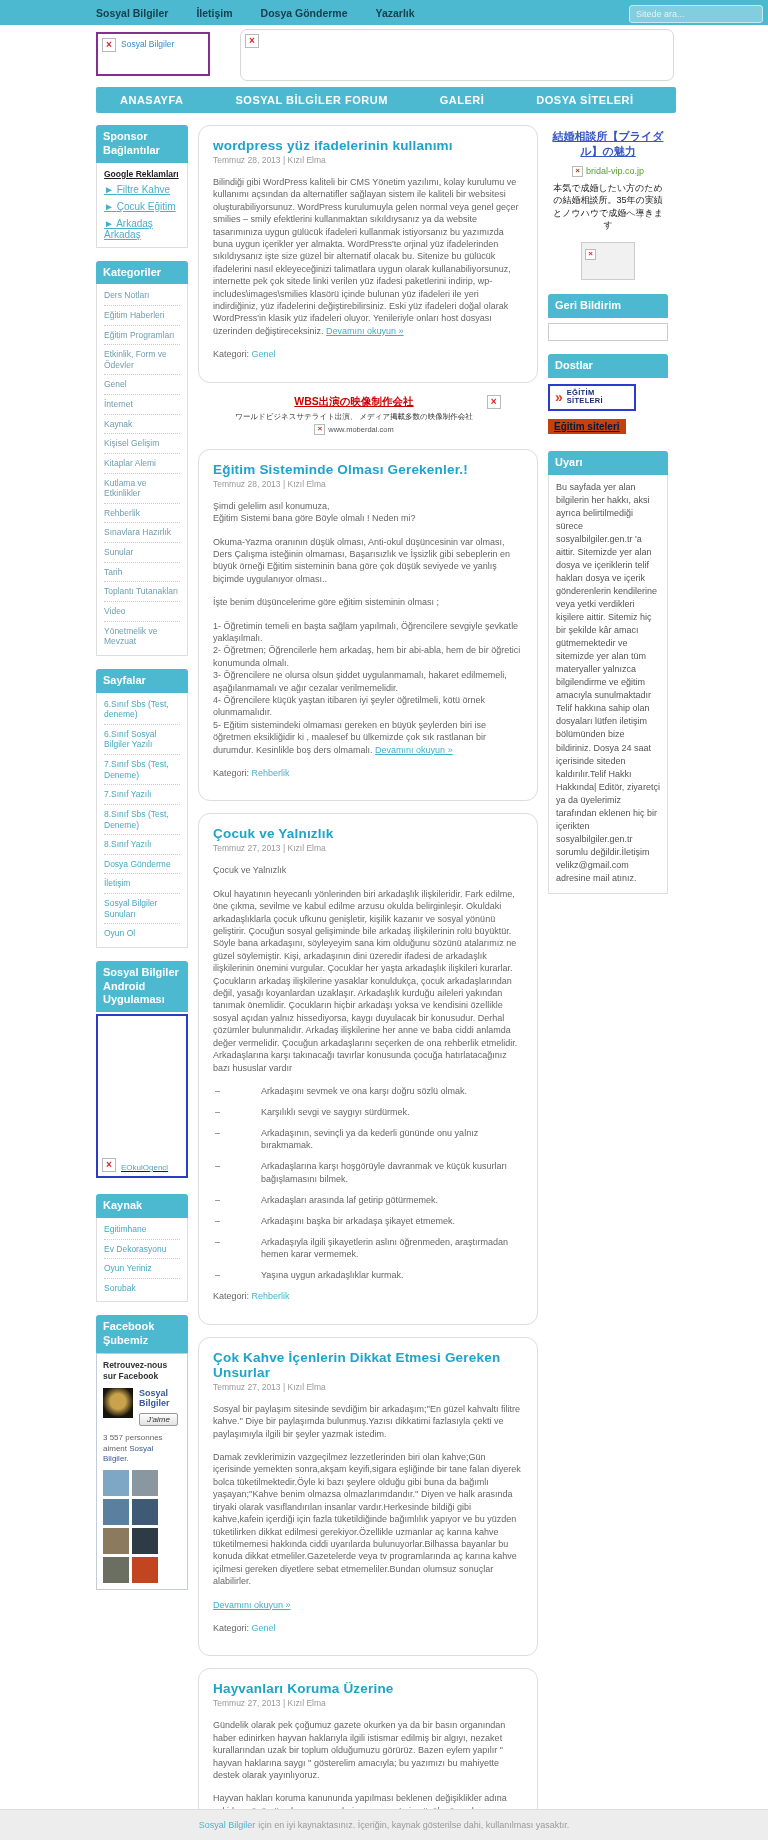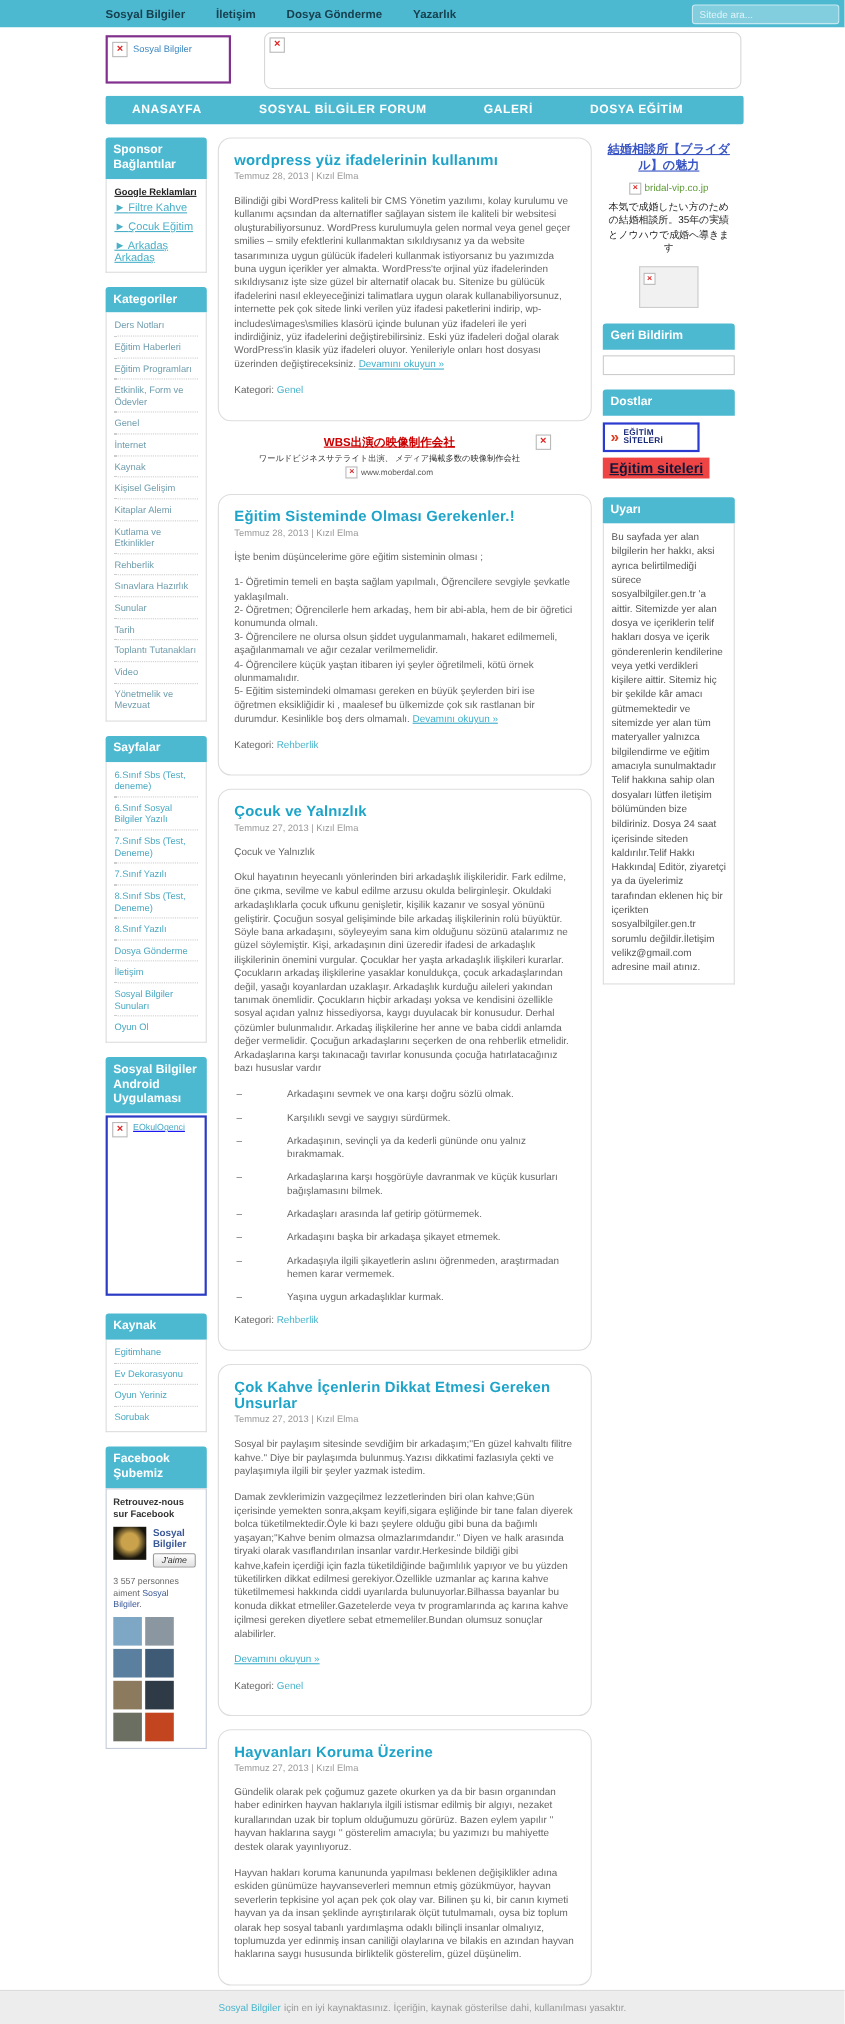--- a/index.html
+++ b/index.html
@@ -33,21 +33,21 @@
   .sec{margin-bottom:13px;}
   .sec-h{background:#4cb9d1;color:#fff;font-size:11px;font-weight:bold;padding:5px 7px;border-radius:3px 3px 0 0;line-height:1.25;}
   .sec-b{border:1px solid #ddd;border-top:none;background:#fff;padding:2px 7px 4px;}
   .sitem{display:block;font-size:8.5px;color:#6f9dad;text-decoration:none;padding:4px 0;border-bottom:1px dotted #ccc;line-height:1.25;}
   .sitem:last-child{border-bottom:none;}
   .sitem.teal{color:#4aa9c2;}
   .gads{font-size:8.5px;font-weight:bold;color:#222;text-decoration:underline;display:block;padding:4px 0 2px;}
   a.splink{display:block;font-size:10px;color:#49b0c8;padding:3px 0;}
   a.splink::before{content:"► ";text-decoration:none;}
 
-  .android-box{border:2px solid #2b3bc4;background:#fff;height:152px;padding:4px;display:flex;align-items:flex-start;gap:5px;margin:2px 0 16px;}
+  .android-box{border:2px solid #2b3bc4;background:#fff;height:152px;padding:4px;display:flex;align-items:flex-end;gap:5px;margin:2px 0 16px;}
   .android-alt{font-size:8px;color:#49a9c4;}
 
   
   .fb-box{border:1px solid #c5ccd9;padding:6px;background:#fff;}
   .fb-head{font-size:8.5px;font-weight:bold;color:#333;line-height:1.25;margin-bottom:7px;}
   .fb-row{display:flex;gap:6px;margin-bottom:7px;}
   .fb-avatar{width:30px;height:30px;background:radial-gradient(circle at 50% 45%,#c9a24b 0 34%,#17140c 70%);flex:none;}
   .fb-name{font-size:9px;font-weight:bold;color:#3b5998;text-decoration:none;display:block;}
   .fb-like{font-size:8px;color:#333;background:linear-gradient(#fdfdfd,#e2e2e2);border:1px solid #999;border-radius:2px;padding:1px 7px;margin-top:4px;display:inline-block;text-decoration:none;font-style:italic;}
   .fb-likes{font-size:8px;color:#666;margin-bottom:6px;line-height:1.3;}
@@ -76,21 +76,21 @@
   
   .ad-bridal{text-align:center;padding:4px 2px 14px;}
   .ad-bridal-title{color:#3a56c4;font-weight:bold;font-size:11px;text-decoration:underline;line-height:1.35;display:block;}
   .ad-bridal-url{font-size:9px;color:#5c9a33;margin:7px 0 5px;display:flex;justify-content:center;gap:3px;align-items:center;text-decoration:none;}
   .ad-bridal-desc{font-size:9px;color:#222;line-height:1.4;}
   .ad-bridal-imgbox{width:54px;height:38px;border:1px solid #ccc;background:#f1f1f1;margin:10px auto 0;padding:3px;box-sizing:border-box;text-align:left;}
   .feedback-box{height:16px;border:1px solid #ccc;background:#fff;margin:5px 0 2px;}
   .dostlar-badge{border:2px solid #2b3bd0;background:#fff;display:flex;align-items:center;gap:4px;padding:3px 5px;margin:6px 0 5px;width:88px;box-sizing:border-box;text-decoration:none;}
   .arrows{color:#e03a1e;font-weight:bold;font-size:14px;line-height:1;}
   .badge-text{color:#1a2a7a;font-weight:bold;font-size:7.5px;line-height:1.15;letter-spacing:.3px;}
-  .dostlar-label{background:#ef4444;color:#0e1638;font-weight:bold;font-size:13px;padding:2px 6px;display:inline-block;margin-bottom:4px;}
+  .dostlar-label{background:#c2410c;color:#0e1638;font-weight:bold;font-size:10px;padding:2px 6px;display:inline-block;margin-bottom:4px;}
   .uyari-text{font-size:9px;color:#555;line-height:1.45;padding:4px 0;}
 
   
   .footer{position:absolute;left:0;right:0;bottom:0;height:30px;background:#ededed;border-top:1px solid #ddd;display:flex;align-items:center;justify-content:center;font-size:9px;color:#9a9a9a;}
   .footer a{color:#4ab5cc;text-decoration:none;margin-right:3px;}
 
   
   .broken{display:inline-block;width:12px;height:12px;border:1px solid #b9b9b9;background:#fff;position:relative;flex:none;}
   .broken::after{content:"×";position:absolute;left:0;top:-1px;width:100%;text-align:center;color:#d22;font-size:10px;font-weight:bold;line-height:13px;}
   .broken.sm{width:9px;height:9px;}
@@ -118,21 +118,21 @@
     </a>
     <div class="banner-box">
       <span class="broken"></span>
     </div>
   </div>
 
   <nav class="mainnav">
     <a href="#">ANASAYFA</a>
     <a href="#">SOSYAL BİLGİLER FORUM</a>
     <a href="#">GALERİ</a>
-    <a href="#">DOSYA EĞİTİM</a>
+    <a href="#">DOSYA SİTELERİ</a>
   </nav>
 
   <div class="content">
 
     <aside class="col-left">
 
       <div class="sec">
         <div class="sec-h">Sponsor Bağlantılar</div>
         <div class="sec-b">
           <span class="gads">Google Reklamları</span>
@@ -244,20 +244,23 @@
               <span>www.moberdal.com</span>
             </div>
         </div>
         <span class="broken"></span>
       </div>
 
       <article class="post">
         <h2 class="post-title">Eğitim Sisteminde Olması Gerekenler.!</h2>
         <div class="post-meta">Temmuz 28, 2013 | Kızıl Elma</div>
         <div>
+            <p>Şimdi gelelim asıl konumuza,
+Eğitim Sistemi bana göre Böyle olmalı ! Neden mi?</p>
+            <p>Okuma-Yazma oranının düşük olması, Anti-okul düşüncesinin var olması, Ders Çalışma isteğinin olmaması, Başarısızlık ve İşsizlik gibi sebeplerin en büyük örneği Eğitim sisteminin bana göre çok düşük seviyede ve yanlış biçimde uygulanıyor olması..</p>
             <p>İşte benim düşüncelerime göre eğitim sisteminin olması ;</p>
           </div>
         <p><span>1- Öğretimin temeli en başta sağlam yapılmalı, Öğrencilere sevgiyle şevkatle yaklaşılmalı.
 2- Öğretmen; Öğrencilerle hem arkadaş, hem bir abi-abla, hem de bir öğretici konumunda olmalı.
 3- Öğrencilere ne olursa olsun şiddet uygulanmamalı, hakaret edilmemeli, aşağılanmamalı ve ağır cezalar verilmemelidir.
 4- Öğrencilere küçük yaştan itibaren iyi şeyler öğretilmeli, kötü örnek olunmamalıdır.
 5- Eğitim sistemindeki olmaması gereken en büyük şeylerden biri ise öğretmen eksikliğidir ki , maalesef bu ülkemizde çok sık rastlanan bir durumdur. Kesinlikle boş ders olmamalı.</span> <a href="#" class="more">Devamını okuyun »</a></p>
         <p class="cat"><span>Kategori:</span> <a href="#">Rehberlik</a></p>
       </article>
 

